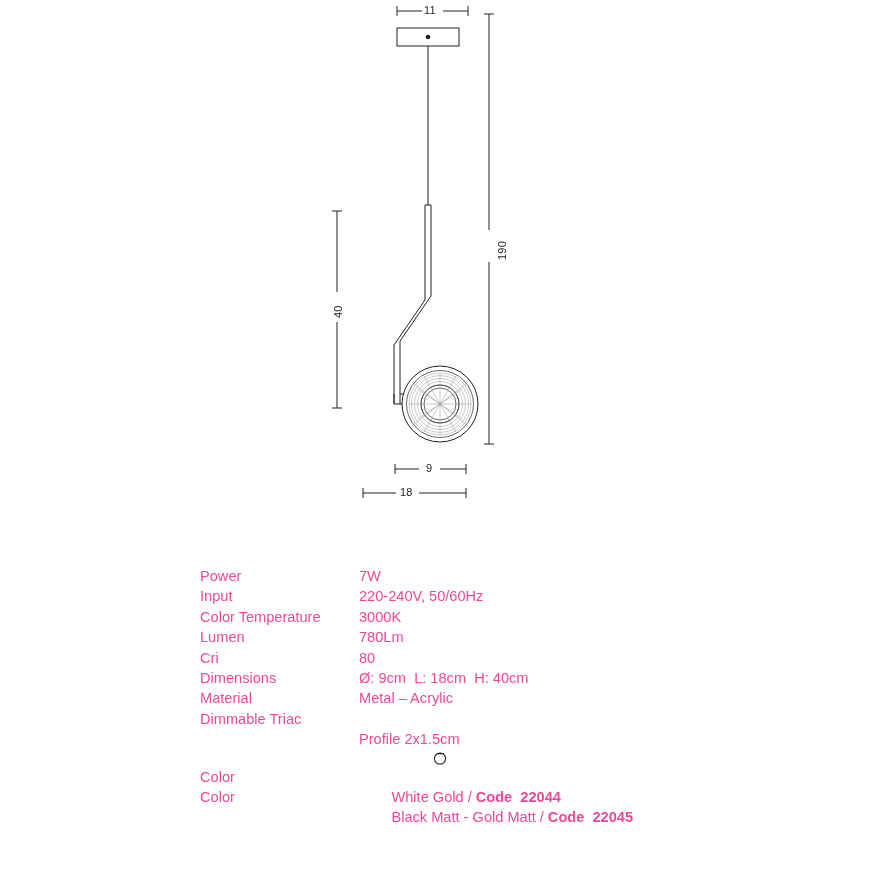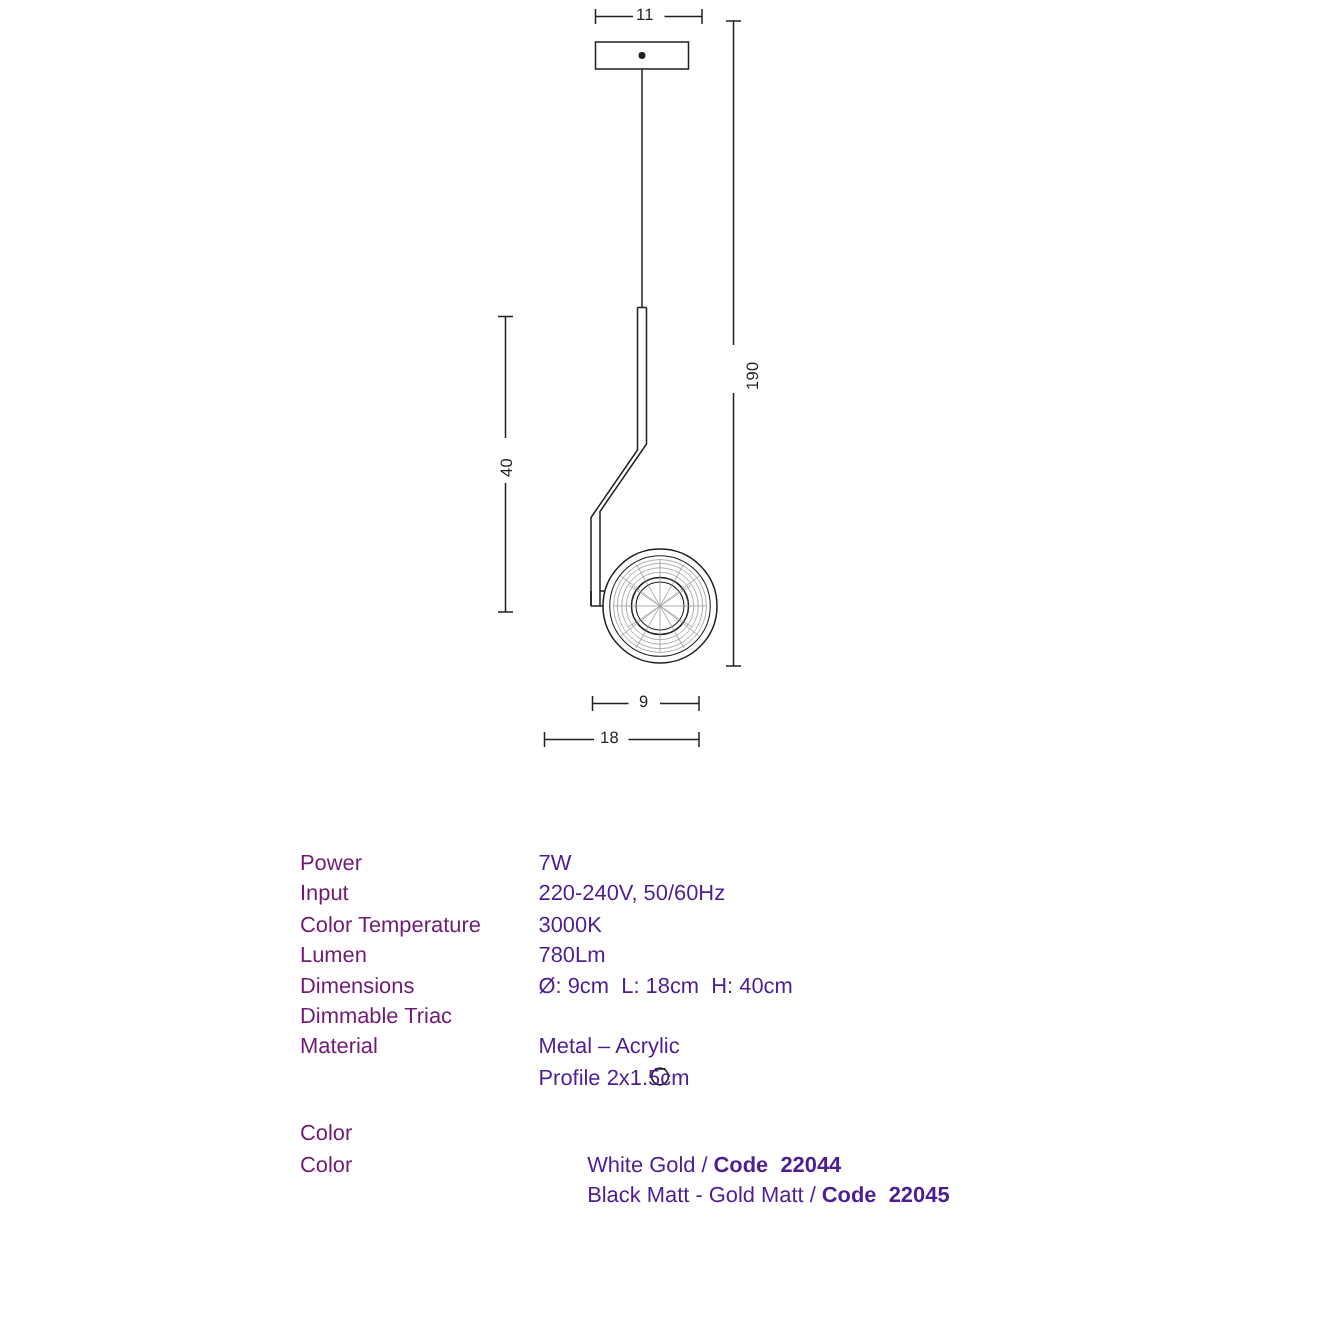--- a/index.html
+++ b/index.html
@@ -59,26 +59,26 @@
     display: flex;
     align-items: flex-start;
     line-height: 20.4px;
     height: 20.4px;
     font-size: 14.6px;
   }
   .spec-label {
     width: 159px;
     flex: 0 0 159px;
     font-size: 14.6px;
-    color: #701a75;
+    color: #ec4899;
   }
   .spec-value {
     flex: 1 1 auto;
     font-size: 14.6px;
-    color: #4c1d95;
+    color: #ec4899;
     white-space: pre;
   }
   .spec-row.continuation .spec-label {
     visibility: hidden;
   }
   .spec-gap {
     height: 17px;
   }
   .dimmable-glyph {
     display: inline-block;
@@ -206,44 +206,48 @@
     <div class="spec-row">
       <div class="spec-label">Color Temperature</div>
       <div class="spec-value">3000K</div>
     </div>
 
     <div class="spec-row">
       <div class="spec-label">Lumen</div>
       <div class="spec-value">780Lm</div>
     </div>
 
+    <div class="spec-row">
+      <div class="spec-label">Cri</div>
+      <div class="spec-value">80</div>
+    </div>
 
     <div class="spec-row">
       <div class="spec-label">Dimensions</div>
       <div class="spec-value">Ø: 9cm  L: 18cm  H: 40cm</div>
     </div>
 
+
+    <div class="spec-row">
+      <div class="spec-label">Material</div>
+      <div class="spec-value">Metal – Acrylic</div>
+    </div>
 
     <div class="spec-row">
       <div class="spec-label">Dimmable Triac</div>
       <div class="spec-value">
         <span class="dimmable-glyph">
           <svg width="16" height="16" viewBox="0 0 16 16" xmlns="http://www.w3.org/2000/svg">
             <circle cx="8" cy="8.6" r="5.6" fill="none" stroke="#231f20" stroke-width="1.1"></circle>
             <path d="M5.2,3.6 L11.2,3.6" stroke="#231f20" stroke-width="1.1" fill="none" stroke-linecap="round"></path>
           </svg>
         </span>
       </div>
     </div>
 
-    <div class="spec-row">
-      <div class="spec-label">Material</div>
-      <div class="spec-value">Metal – Acrylic</div>
-    </div>
-
 
 
     <div class="spec-row continuation">
       <div class="spec-label"></div>
       <div class="spec-value">Profile 2x1.5cm</div>
     </div>
 
     <div class="spec-gap"></div>
 
     <div class="spec-row">

